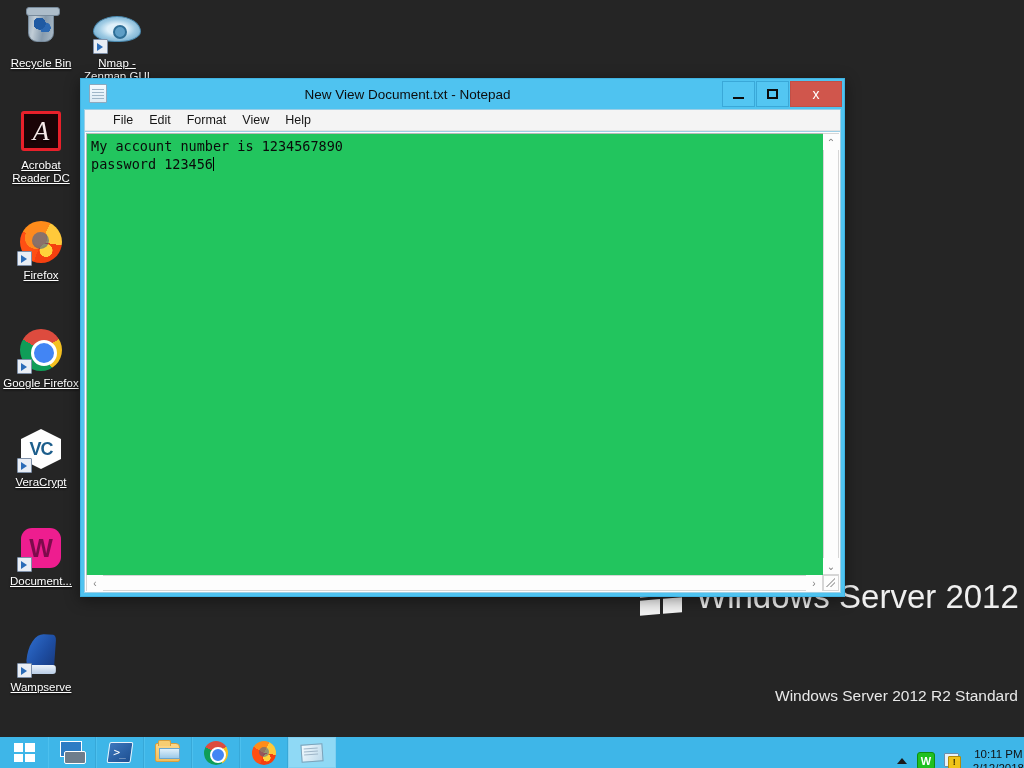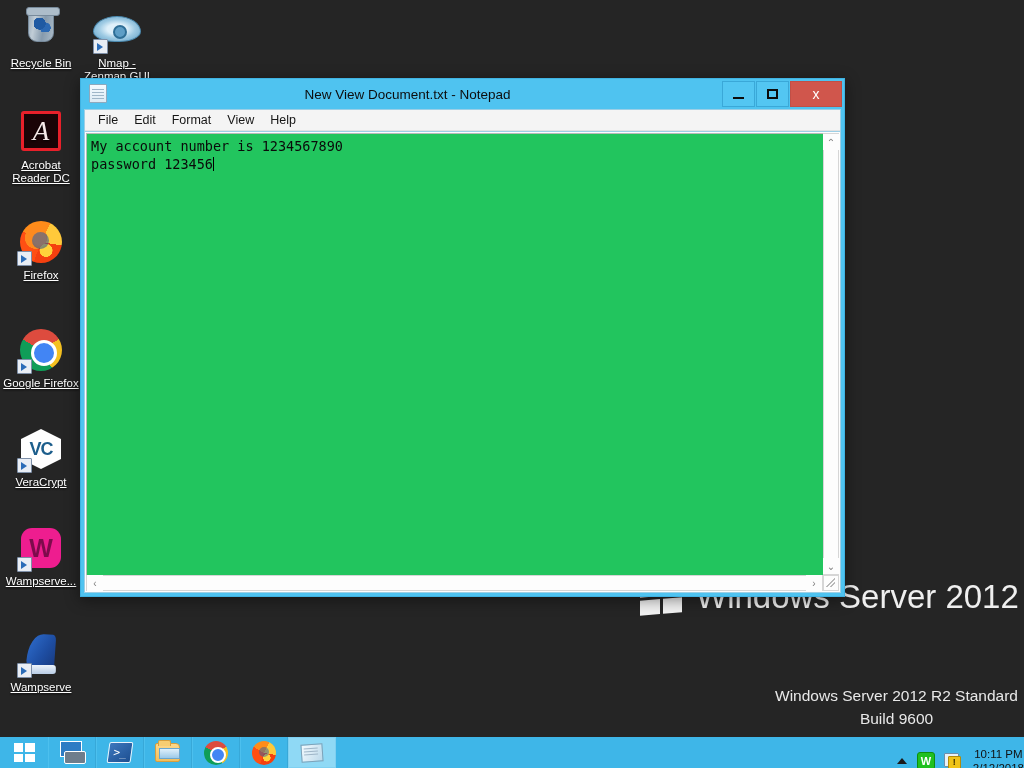--- a/index.html
+++ b/index.html
@@ -272,21 +272,21 @@
     position: absolute;
     left: 3px; right: 3px; top: 30px; bottom: 3px;
     background: #fdfdfd;
     border: 1px solid #9ccfe6;
   }
   #np-menubar {
     height: 21px;
     background: #f4f4f4;
     border-bottom: 1px solid #e2e2e2;
     display: flex; align-items: center;
-    padding-left: 5px;
+    padding-left: 20px;
   }
   #np-menubar .mi {
     font-size: 12.5px;
     color: #161616;
     padding: 2px 8px;
   }
 
   #np-textwrap {
     position: absolute;
     left: 0; right: 0; top: 21px; bottom: 0;
@@ -514,21 +514,20 @@
       <i></i>
         <i></i>
         <i></i>
         <i></i>
     </div>
     <div class="txt">Windows Server 2012 R2</div>
   </div>
 
   <div id="os-watermark">
     <div>Windows Server 2012 R2 Standard</div>
-    <div>Build 9600</div>
   </div>
 
   <div class="dicon" style="left:2px; top:6px;">
     <div class="glyph">
         <span class="ic-recycle"></span>
       </div>
     <span class="lbl">Recycle Bin</span>
   </div>
 
   <div class="dicon" style="left:78px; top:6px;">
@@ -568,21 +567,21 @@
         <span class="shortcut-arrow"></span>
     </div>
     <span class="lbl">VeraCrypt</span>
   </div>
 
   <div class="dicon" style="left:2px; top:524px;">
     <div class="glyph">
       <span class="ic-wamp"></span>
         <span class="shortcut-arrow"></span>
     </div>
-    <span class="lbl">Wampserve...</span>
+    <span class="lbl">Document...</span>
   </div>
 
   <div class="dicon" style="left:2px; top:630px;">
     <div class="glyph">
       <span class="ic-wireshark"></span>
         <span class="shortcut-arrow"></span>
     </div>
     <span class="lbl">Wampserve</span>
   </div>
 

